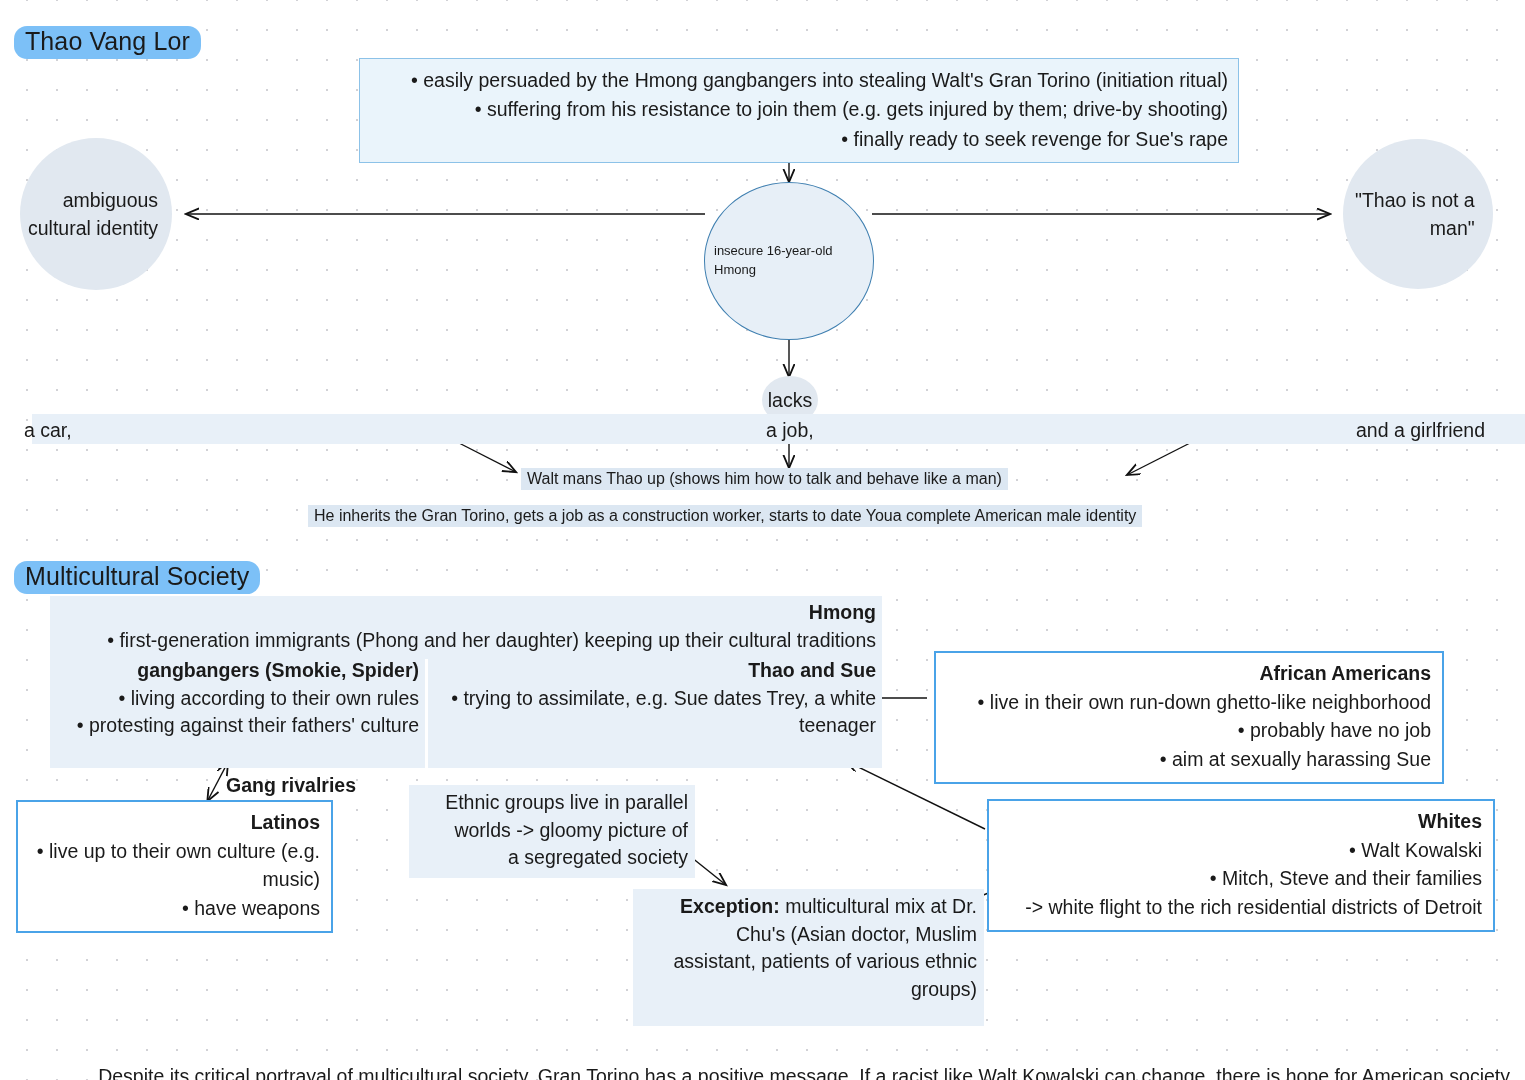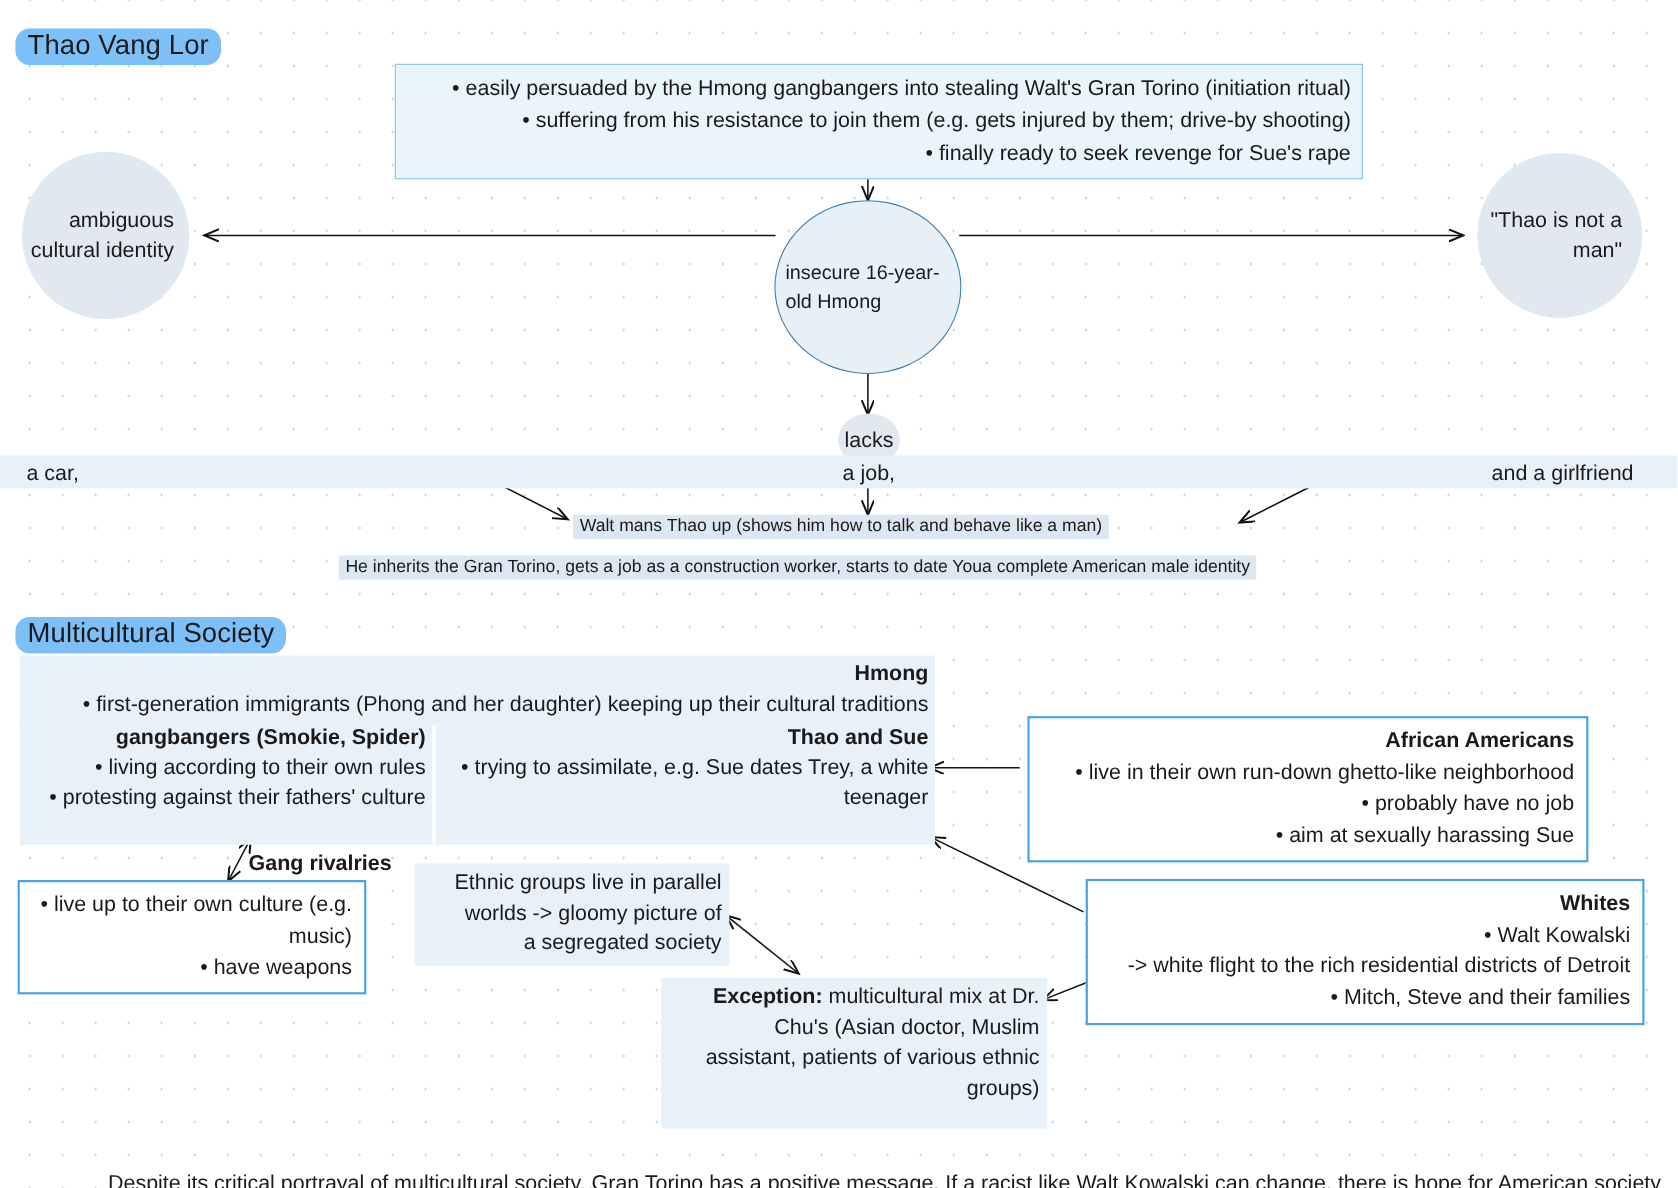--- a/index.html
+++ b/index.html
@@ -39,20 +39,21 @@
     line-height: 1.15;
     letter-spacing: 0.1px;
   }
 
   
   .wash {
     background: #e8f0f8;
     font-size: 19.5px;
     line-height: 1.42;
     color: #1a1a1a;
+    margin-left: 32px;
   }
   .wash-strong { background: #dce7f2; }
 
   .boxed-bullets {
     background: #eaf4fb;
     border: 1.4px solid #8cc2e8;
     font-size: 19.5px;
     line-height: 1.5;
     padding: 7px 10px 8px 11px;
     box-sizing: border-box;
@@ -79,21 +80,21 @@
     box-sizing: border-box;
   }
   .bubble-outline {
     background: #e7eff7;
     border: 1.8px solid #3f7fb0;
     border-radius: 50%;
     display: flex;
     align-items: center;
     justify-content: center;
     text-align: left;
-    font-size: 18px;
+    font-size: 13px;
     line-height: 1.45;
     box-sizing: border-box;
   }
   .bubble-tiny {
     background: #e1e8f0;
     border-radius: 50%;
     display: flex;
     align-items: center;
     justify-content: center;
     font-size: 19.5px;
@@ -202,36 +203,37 @@
   <div class="abs outline-box" style="left:934px; top:651px; width:510px;">
     <div class="grp-title">African Americans</div>
     <div>• live in their own run-down ghetto-like neighborhood</div>
     <div>• probably have no job</div>
     <div>• aim at sexually harassing Sue</div>
   </div>
 
   <div class="abs bold-label" style="left:226px; top:774px;">Gang rivalries</div>
 
   <div class="abs outline-box" style="left:16px; top:800px; width:317px;">
+    <div class="grp-title">Latinos</div>
     <div>• live up to their own culture (e.g.</div>
     <div>music)</div>
     <div>• have weapons</div>
   </div>
 
   <div class="abs wash" style="left:377px; top:785px; width:272px; padding:4px 7px 6px 7px;">
     <div>Ethnic groups live in parallel</div>
     <div>worlds -&gt; gloomy picture of</div>
     <div>a segregated society</div>
   </div>
 
   <div class="abs outline-box" style="left:987px; top:799px; width:508px;">
     <div class="grp-title">Whites</div>
     <div>• Walt Kowalski</div>
+    <div>• Mitch, Steve and their families</div>
     <div>-&gt; white flight to the rich residential districts of Detroit</div>
-    <div>• Mitch, Steve and their families</div>
   </div>
 
   <div class="abs wash" style="left:601px; top:889px; width:337px; padding:4px 7px 22px 7px;">
     <div><span class="grp-title">Exception:</span><span> multicultural mix at Dr.</span></div>
     <div>Chu's (Asian doctor, Muslim</div>
     <div>assistant, patients of various ethnic</div>
     <div>groups)</div>
   </div>
 
   <div class="abs plain" style="left:20px; top:1021px; width:1490px;margin-top:41px;">

